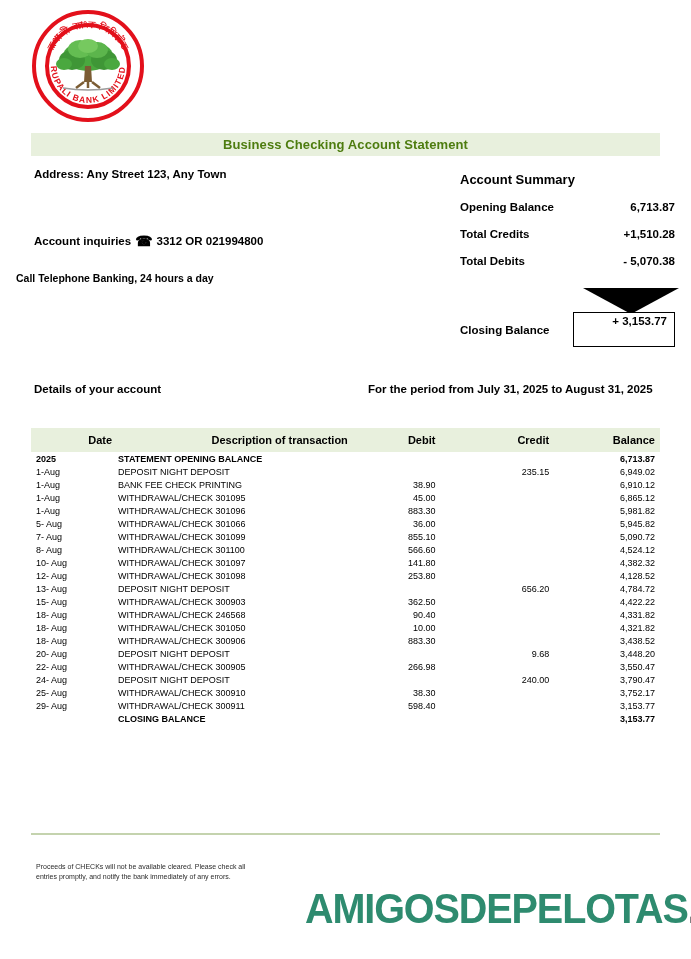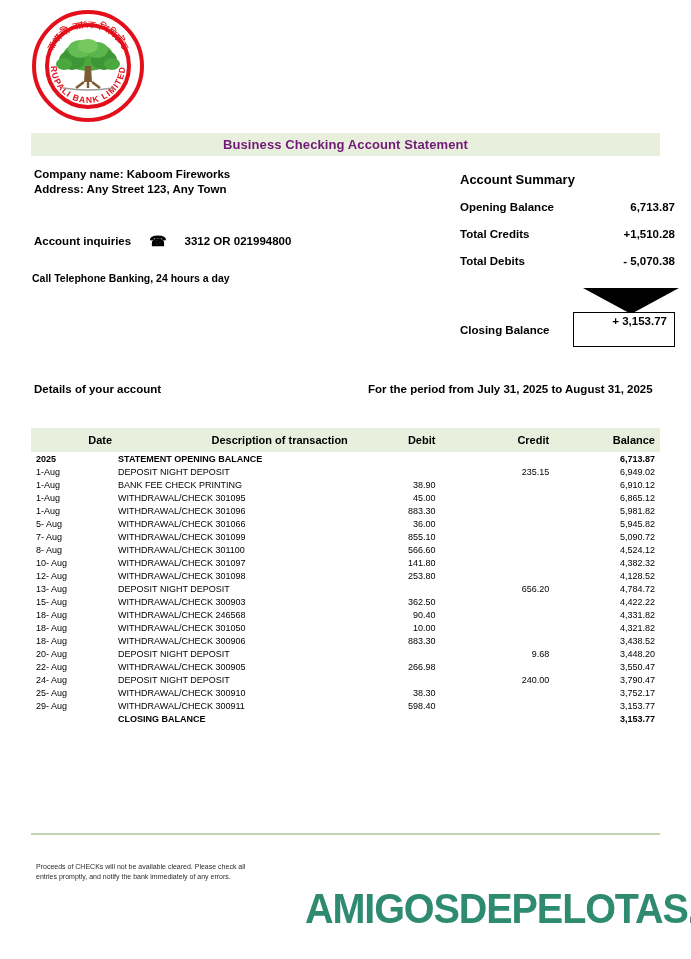--- a/index.html
+++ b/index.html
@@ -32,21 +32,21 @@
     left: 31px;
     top: 133px;
     width: 629px;
     height: 23px;
     background: #e8f0dd;
     display: flex;
     align-items: center;
     justify-content: center;
   }
   .title-banner .title-text {
-    color: #701a75;
+    color: #4d7c0f;
     font-size: 13px;
     font-weight: bold;
     letter-spacing: 0.1px;
   }
 
   
   .company-block {
     position: absolute;
     left: 34px;
     top: 167px;
@@ -55,31 +55,31 @@
     line-height: 15px;
   }
   .inquiries-line {
     position: absolute;
     left: 34px;
     top: 234px;
     font-size: 11.5px;
     font-weight: bold;
     display: flex;
     align-items: center;
-    gap: 18px;
+    gap: 4px;
   }
   .phone-glyph {
     font-size: 14px;
     line-height: 1;
     position: relative;
     top: 0px;
   }
   .telebank-line {
     position: absolute;
-    left: 32px;
+    left: 16px;
     top: 272px;
     font-size: 10.5px;
     font-weight: bold;
   }
 
   
   .summary {
     position: absolute;
     left: 460px;
     top: 172px;
@@ -250,21 +250,20 @@
 
     <path d="M 33 80 Q 58 84 83 80" stroke="#9b9b9b" stroke-width="1.6" fill="none"></path>
   </svg>
 </div>
 
 <div class="title-banner">
   <span class="title-text">Business Checking Account Statement</span>
 </div>
 
 <div class="company-block">
-  <div>Company name: Kaboom Fireworks</div>
   <div>Address: Any Street 123, Any Town</div>
 </div>
 
 <div class="inquiries-line">
   <span>Account inquiries</span>
   <span class="phone-glyph">☎</span>
   <span>3312 OR 021994800</span>
 </div>
 
 <div class="telebank-line">Call Telephone Banking, 24 hours a day</div>

